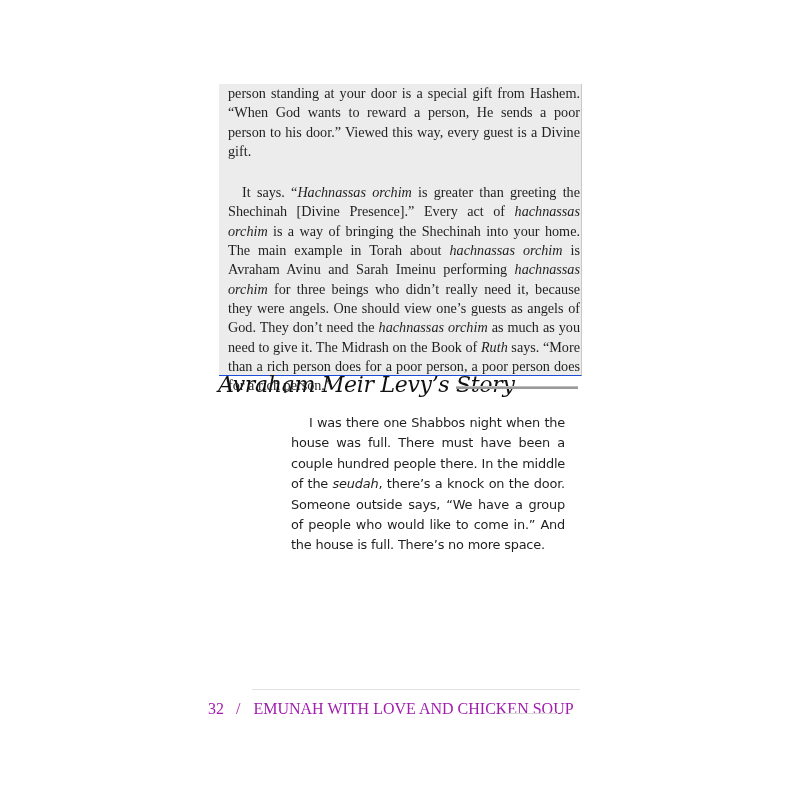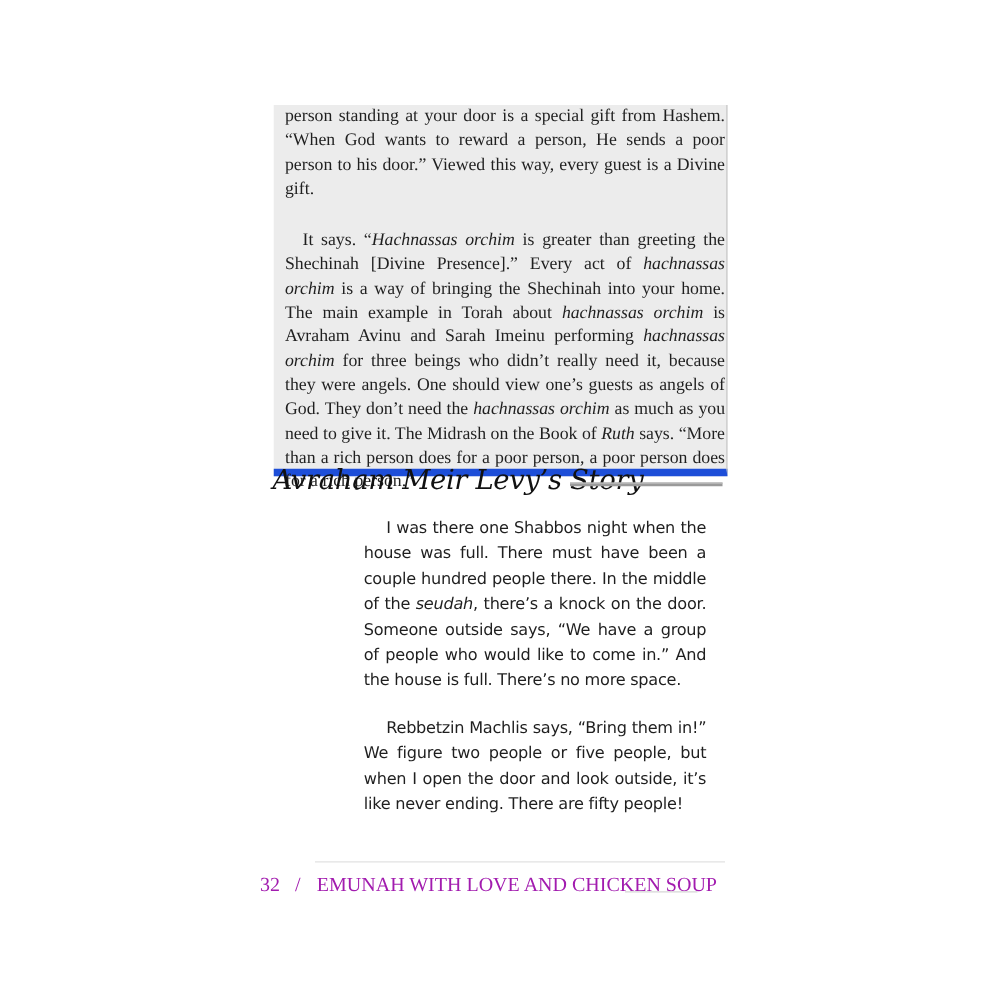--- a/index.html
+++ b/index.html
@@ -2,21 +2,21 @@
 <html><head>
   <meta charset="utf-8">
   <style>
     html, body { margin: 0; padding: 0; }
     body {
       width: 800px; height: 800px; background: #ffffff; position: relative; overflow: hidden;
       font-family: "DejaVu Serif", serif; color: #1a1a1a;
     }
     .box {
       position: absolute; left: 219px; top: 84px; width: 362px; height: 291px;
-      background: #ececec; border-right: 1px solid #c8c8c8; border-bottom: 6px solid #1d4ed8; text-decoration: underline;
+      background: #ececec; border-right: 1px solid #c8c8c8; border-bottom: 1px solid #1d4ed8; text-decoration: underline;
     }
     .box .inner {
       position: absolute; left: 9px; top: 0px; width: 352px;
       font-family: "Liberation Serif", serif; font-size: 14.2px; line-height: 19.3px;
       text-align: justify; color: #1f1f1f;
     }
     .box .inner p { margin: 0; }
     .box .inner p.indent { text-indent: 14px; margin-top: 22px; }
     .heading {
       position: absolute; left: 218px; top: 371px; width: 370px; height: 30px;
@@ -61,21 +61,20 @@
     </div>
 </div>
 
 <div class="heading">
   <span class="title">Avraham Meir Levy’s Story</span>
   <div class="rule"></div>
 </div>
 
 <div class="story" id="story-body">
     <p class="indent"><span>I was there one Shabbos night when the house was full. There must have been a couple hundred people there. In the middle of the </span><em>seudah</em><span>, there’s a knock on the door. Someone outside says, “We have a group of people who would like to come in.” And the house is full. There’s no more space.</span></p>
-    <p class="indent"><span>Rebbetzin Machlis says, “Bring them in!” We figure two people or five people, but when I open the door and look outside, it’s like never ending. There are fifty people!</span></p>
   </div>
 
 <div class="footer-rule-top"></div>
 <div class="footer">
   <span class="pg">32</span>
   <span class="sep">/</span>
   <span class="book">EMUNAH WITH LOVE AND CHICKEN SOUP</span>
 </div>
 <div class="footer-rule-bottom"></div>
 

